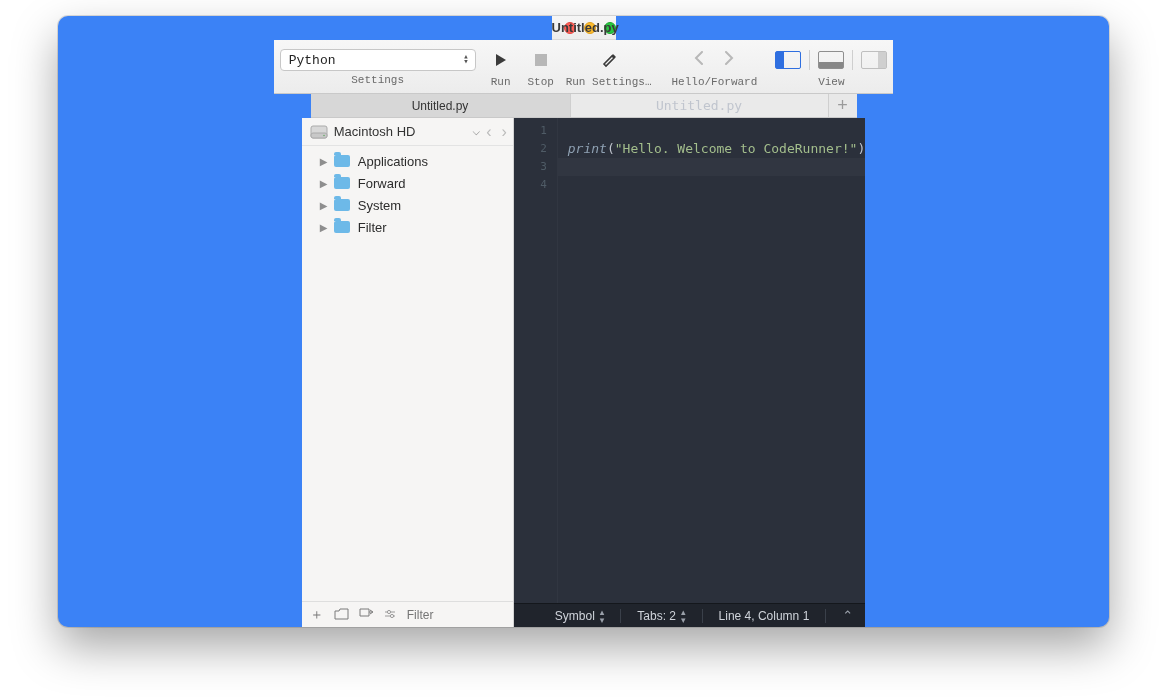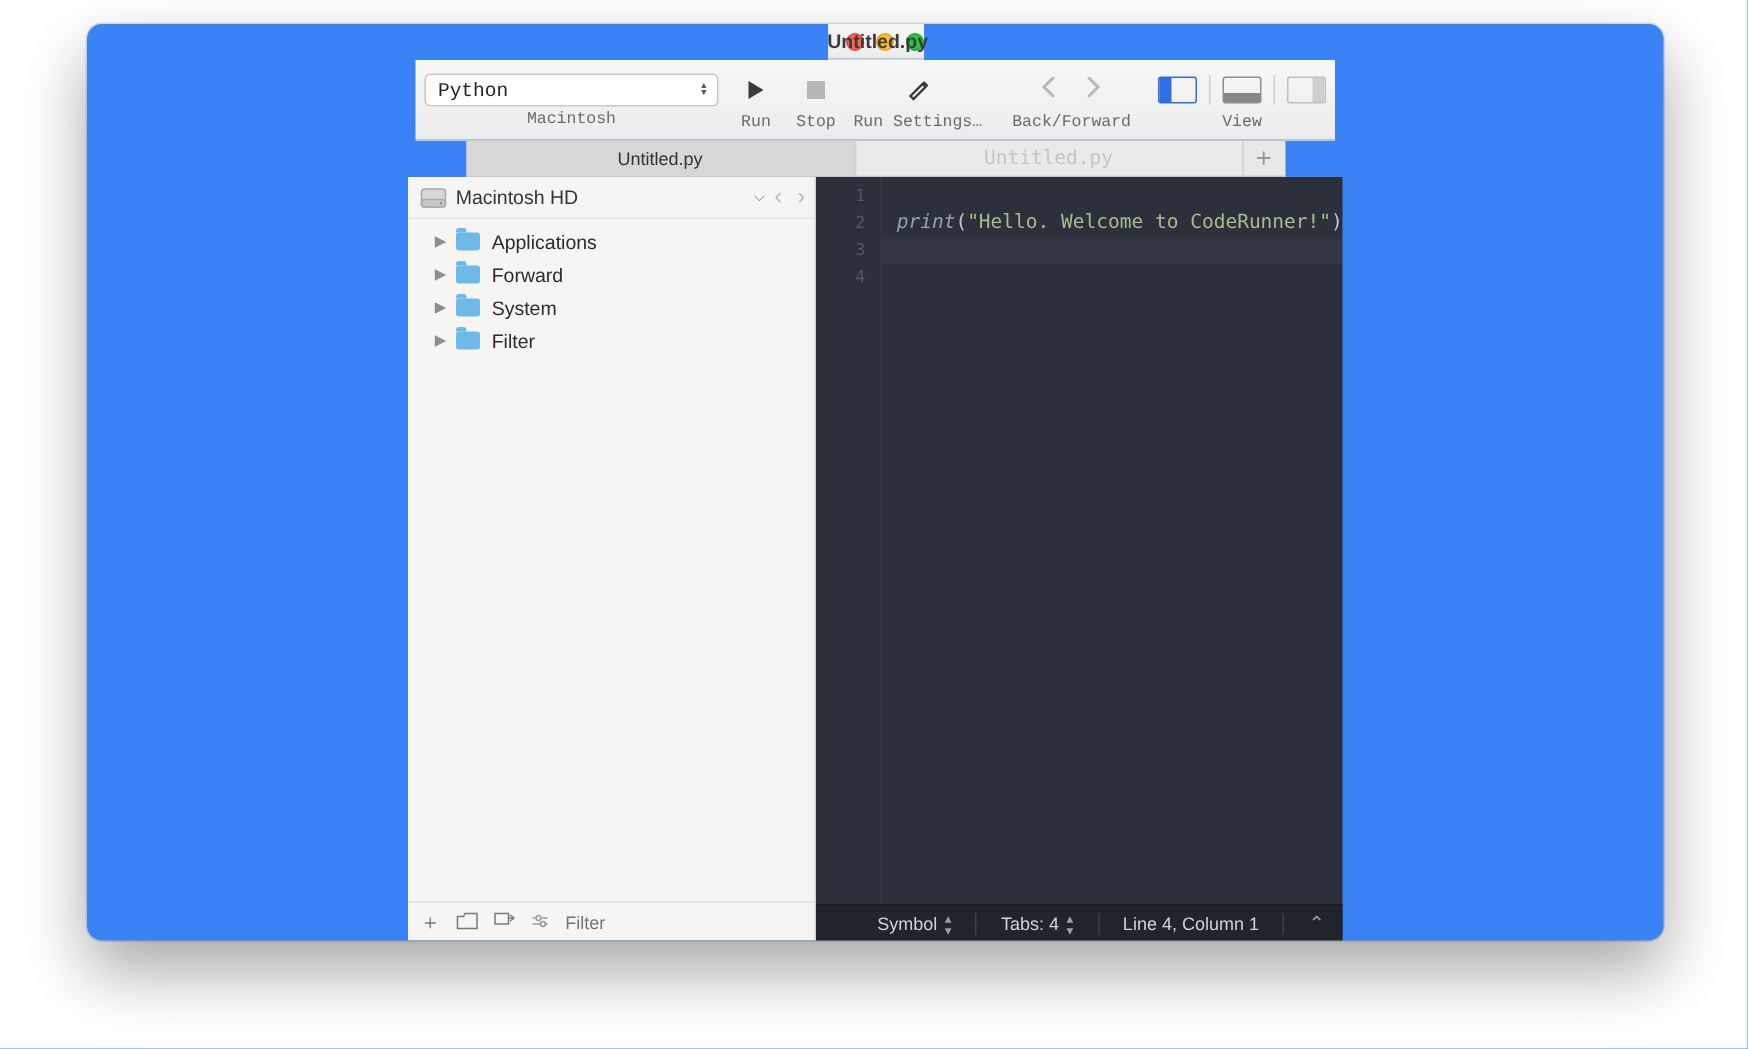--- a/index.html
+++ b/index.html
@@ -108,21 +108,21 @@
   .tab.active { background:#d7d7d7; color:#333;}
   .tab.editor { flex:0 0 258px; background:#eaeaea;}
   .tab-rest { flex:1; background:#efefef;}
   .tab-plus {
     width:28px; display:flex; align-items:center; justify-content:center;
     color:#9a9a9a; font-size:18px; font-weight:300;
   }
   
   .main { flex:1; display:flex; min-height:0;}
   .sidebar {
-    width: 272px;
+    width: 212px;
     background:#f6f5f4;
     border-right:1px solid #d4d4d4;
     display:flex; flex-direction:column;
   }
   .side-head {
     height:28px;
     display:flex;
     align-items:center;
     padding: 0 6px 0 8px;
     gap:6px;
@@ -213,21 +213,21 @@
 
   <div class="toolbar">
     <div class="tb-item" style="align-items:center;">
       <div class="lang-select">
         <span>Python</span>
         <span class="chevrons">
           <span>▴</span>
             <span>▾</span>
         </span>
       </div>
-      <div class="tb-caption">Macintosh</div>
+      <div class="tb-caption">Settings</div>
     </div>
 
     <div class="tb-item">
       <div class="tb-btn">
         <svg width="16" height="16" viewBox="0 0 16 16">
             <path d="M3 2 L13 8 L3 14 Z" fill="currentColor"></path>
           </svg>
       </div>
       <div class="tb-caption">Run</div>
     </div>
@@ -258,21 +258,21 @@
           <svg width="12" height="14" viewBox="0 0 12 14">
               <path d="M9 1 L3 7 L9 13" stroke="currentColor" stroke-width="2" fill="none" stroke-linecap="round"></path>
             </svg>
         </span>
         <span>
           <svg width="12" height="14" viewBox="0 0 12 14">
               <path d="M3 1 L9 7 L3 13" stroke="currentColor" stroke-width="2" fill="none" stroke-linecap="round"></path>
             </svg>
         </span>
       </div>
-      <div class="tb-caption">Back/Forward</div>
+      <div class="tb-caption">Hello/Forward</div>
     </div>
 
     <div class="tb-item" style="margin-left:8px;">
       <div class="view-group">
         <div class="view-box left-panel"></div>
         <div class="view-sep"></div>
         <div class="view-box bottom-panel"></div>
         <div class="view-sep"></div>
         <div class="view-box right-panel"></div>
       </div>
@@ -370,21 +370,21 @@
       <div class="statusbar">
         <div class="status-item">
           <span>Symbol</span>
           <span class="updn">
               <span>▴</span>
               <span>▾</span>
             </span>
         </div>
         <div class="status-sep"></div>
         <div class="status-item">
-          <span>Tabs: 4</span>
+          <span>Tabs: 2</span>
           <span class="updn">
               <span>▴</span>
               <span>▾</span>
             </span>
         </div>
         <div class="status-sep"></div>
         <div class="status-item">
           <span>Line 4, Column 1</span>
         </div>
         <div class="status-sep"></div>

